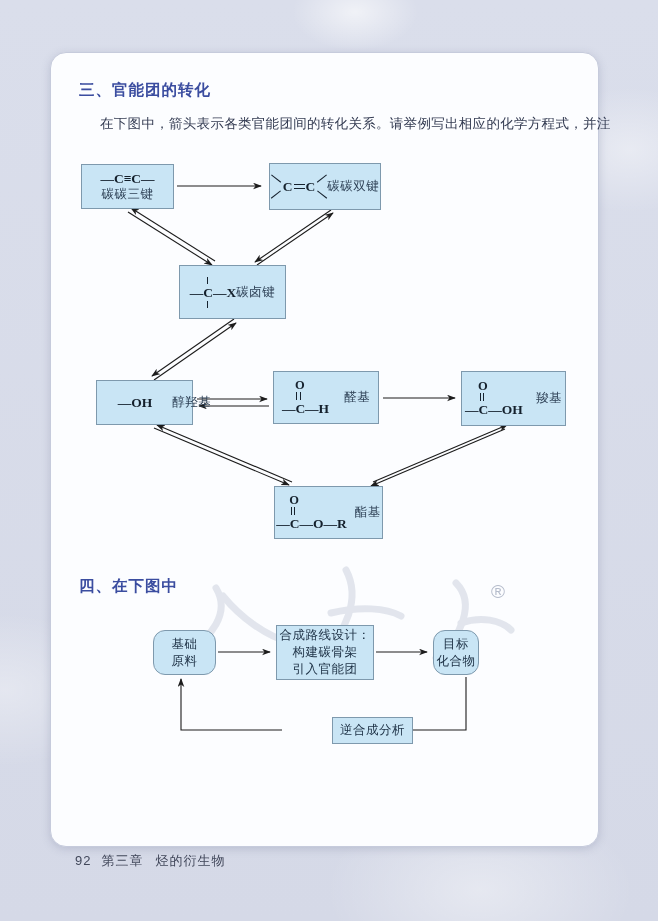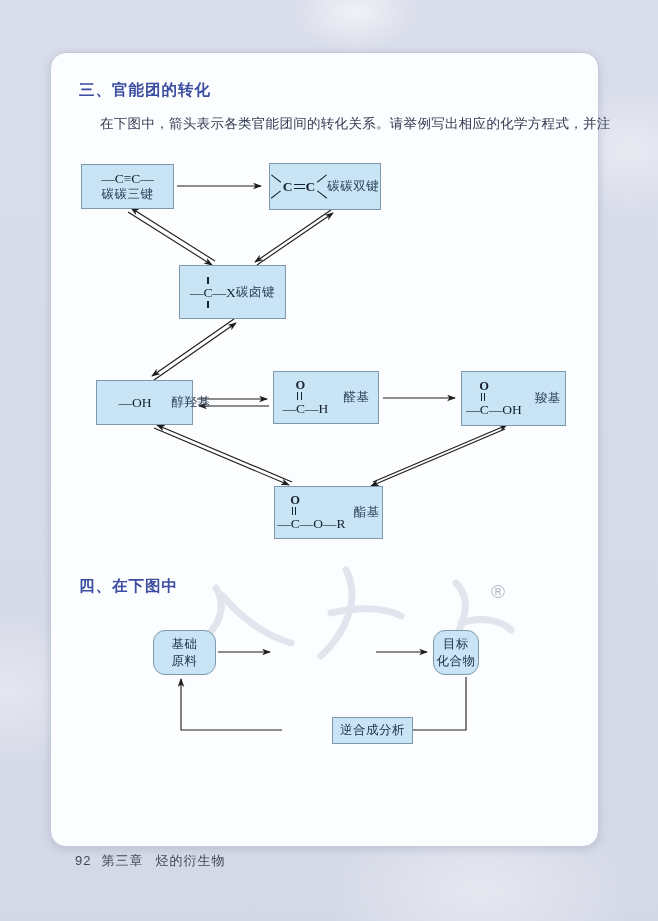--- a/index.html
+++ b/index.html
@@ -21,21 +21,21 @@
   .abs{position:absolute;text-align:right;}
   .sec-title{font-size:15.5px;font-weight:bold;color:#3b4da0;letter-spacing:1px;}
   .para-line{font-size:13.5px;color:#333b52;line-height:23px;letter-spacing:.3px;white-space:nowrap;}
 
   
   .cbox{
     position:absolute;background:#c9e5f5;border:1px solid #7e99ad;
     display:flex;align-items:center;justify-content:center;z-index:2;
     color:#16222e;box-sizing:border-box;
   }
-  .formula{font-family:"Liberation Serif","DejaVu Serif",serif;font-weight:normal;
+  .formula{font-family:"Liberation Serif","DejaVu Serif",serif;font-weight:bold;
            font-size:13.5px;color:#14202c;line-height:15px;white-space:nowrap;}
   .boxlabel{font-size:12.5px;color:#2e4156;letter-spacing:.5px;white-space:nowrap;}
 
   .vstruct{display:inline-flex;flex-direction:column;align-items:flex-start;}
   .vo{font-family:"Liberation Serif","DejaVu Serif",serif;font-weight:bold;font-size:12.5px;
       line-height:11px;margin-left:13px;}
   .vdbl{width:4.6px;height:8px;border-left:1.4px solid #16222e;border-right:1.4px solid #16222e;
         margin-left:14.5px;margin-top:1px;margin-bottom:1px;box-sizing:border-box;}
   .vbar{width:1.4px;height:7px;background:#16222e;margin-left:17px;}
   .hrow{display:flex;align-items:center;}
@@ -185,20 +185,25 @@
     <span class="boxlabel">酯基</span>
   </div>
 
   <div class="abs sec-title" style="left:28px;top:523px;">四、在下图中</div>
 
   <div class="fbox rounded" style="left:102px;top:577px;width:63px;height:45px;">
     <span>基础</span>
     <span>原料</span>
   </div>
 
+  <div class="fbox" style="left:225px;top:572px;width:98px;height:55px;">
+    <span>合成路线设计：</span>
+    <span>构建碳骨架</span>
+    <span>引入官能团</span>
+  </div>
 
   <div class="fbox rounded" style="left:382px;top:577px;width:46px;height:45px;">
     <span>目标</span>
     <span>化合物</span>
   </div>
 
   <div class="fbox" style="left:233px;top:664px;width:81px;height:27px;margin-left:48px;">
     <span>逆合成分析</span>
   </div>
 

